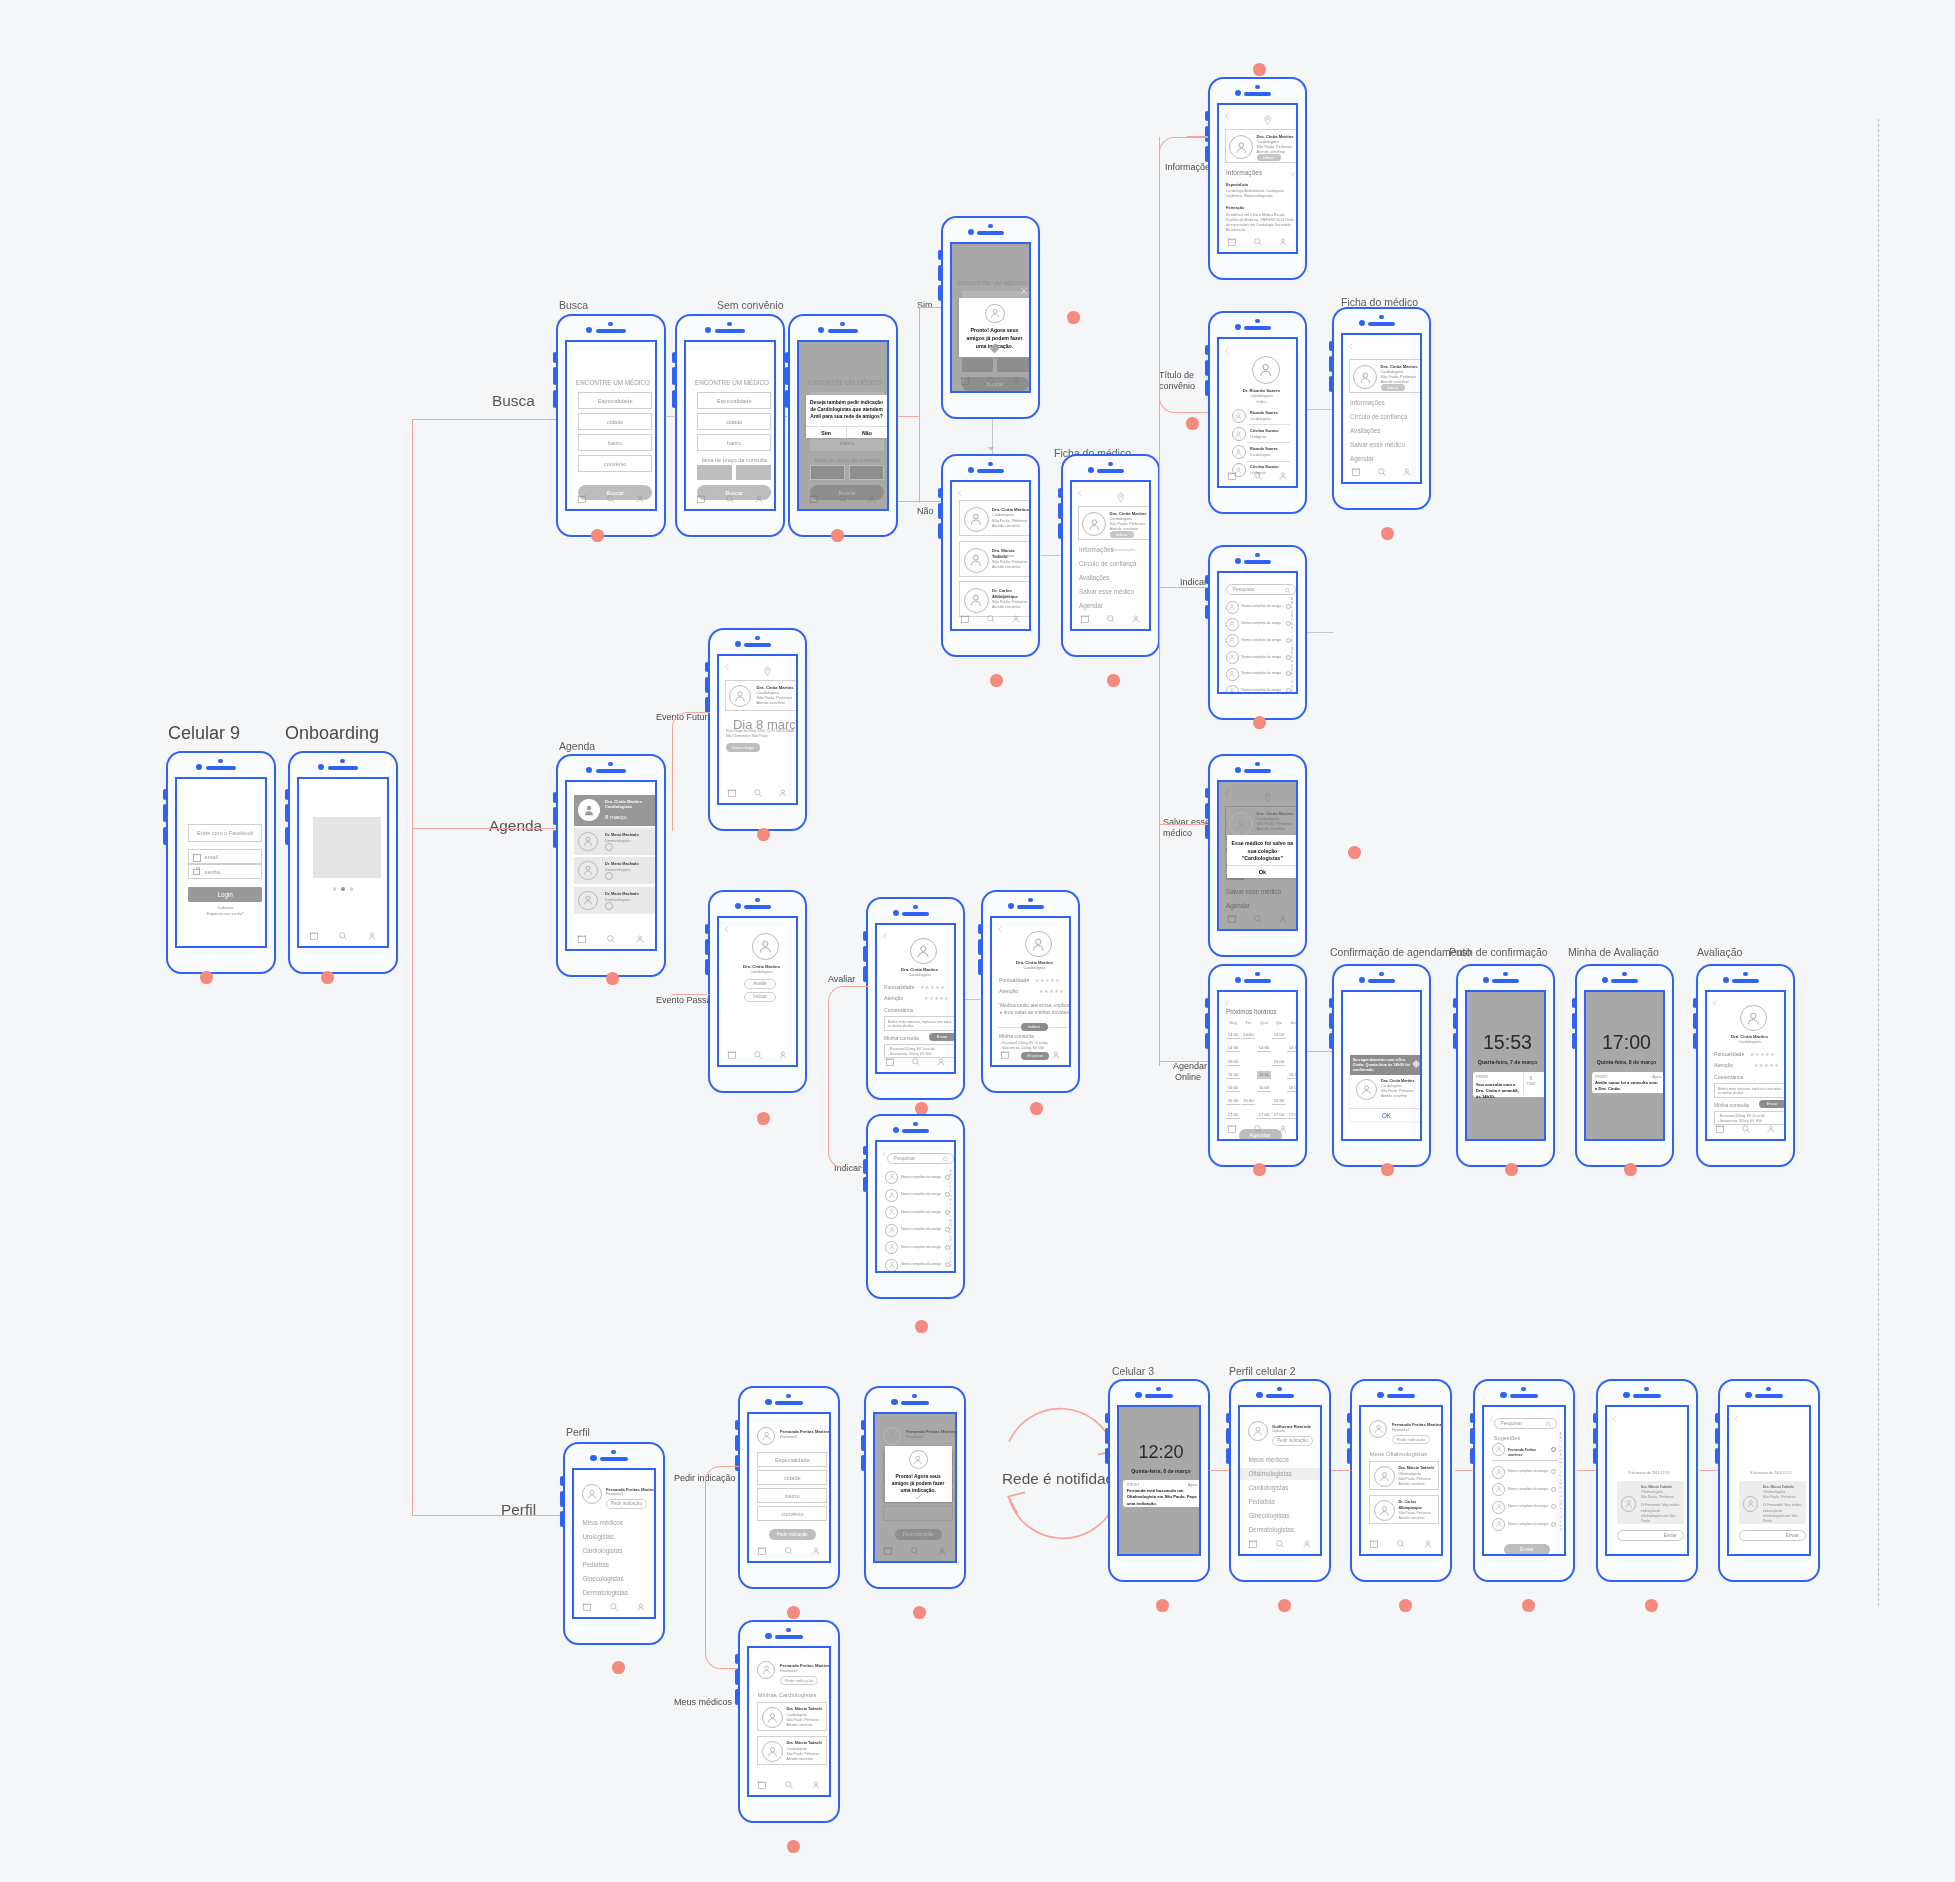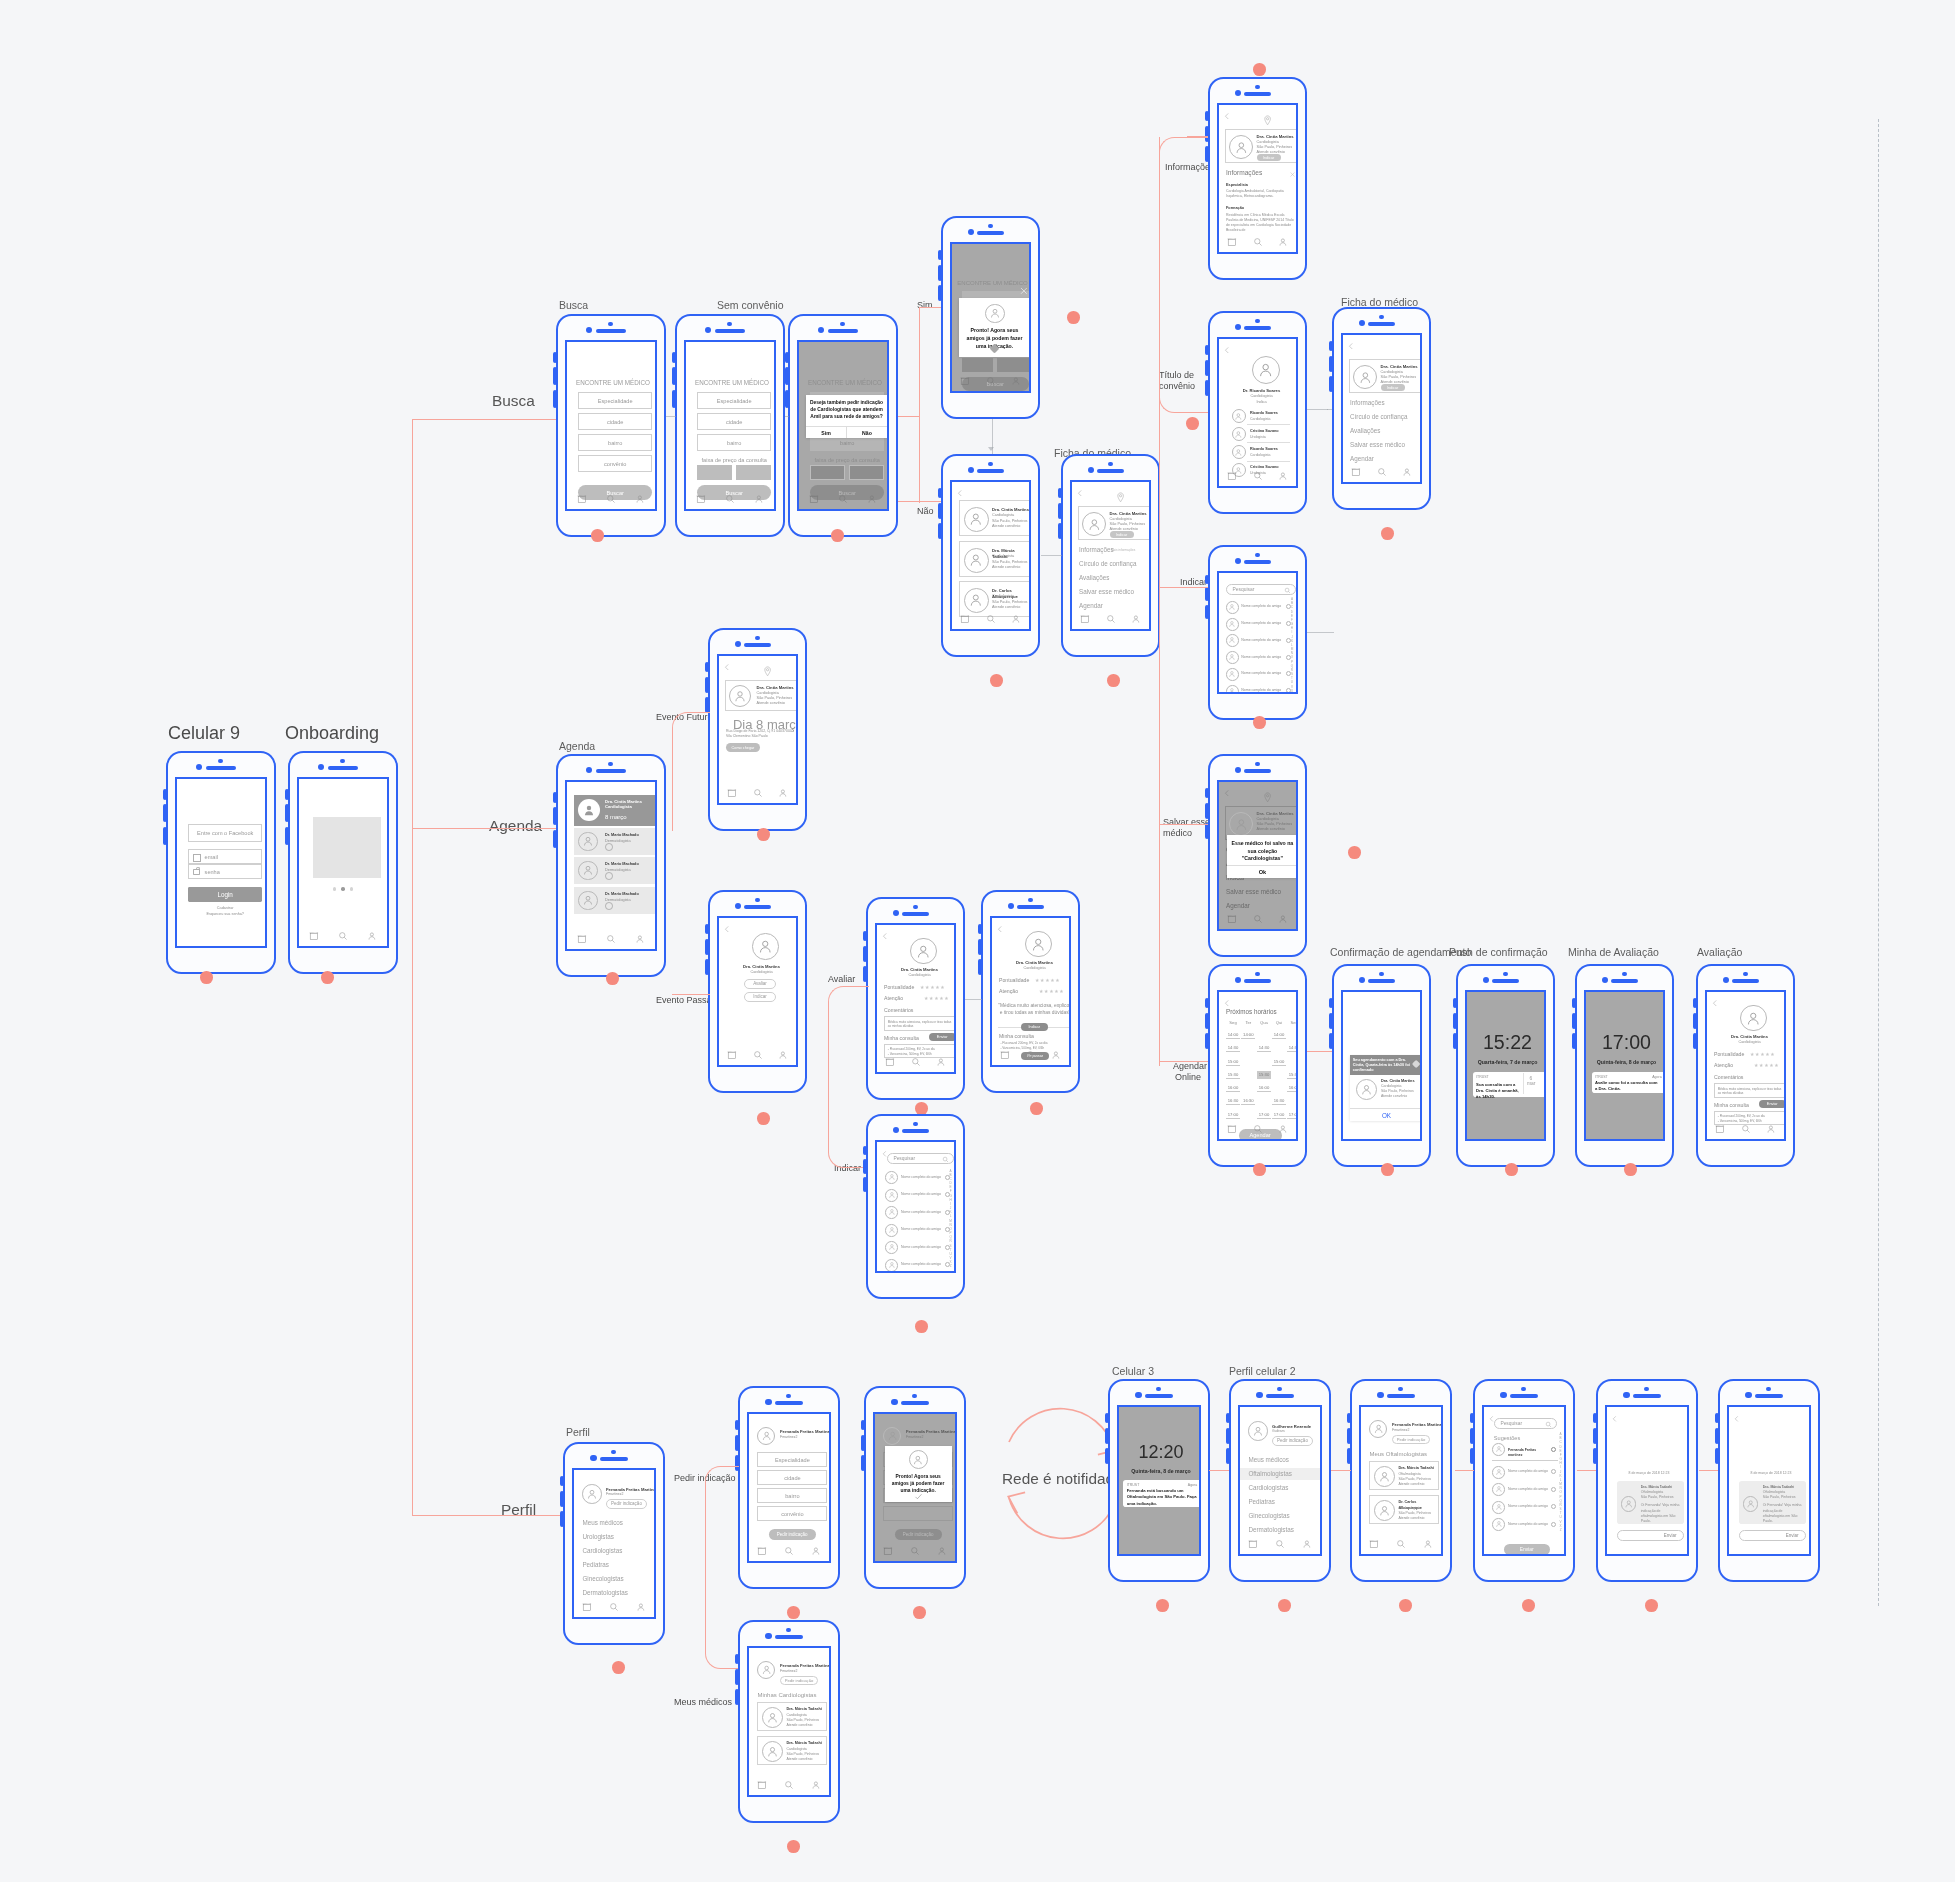--- a/index.html
+++ b/index.html
@@ -837,21 +837,21 @@
     <div class="dot" style="left:1381px;top:1163px;"></div>
     <div class="pline h" style="left:1307px;top:1051px;width:25px;"></div>
     <div class="phone" style="left:1456px;top:964px;width:99px;height:203px;">
       <div class="notch-cam"></div>
       <div class="notch-dot"></div>
       <div class="notch-bar"></div>
       <div class="side1" style="top:32px;height:10px;"></div>
       <div class="side2" style="top:47px;height:16px;"></div>
       <div class="side3" style="top:67px;height:16px;"></div>
       <div class="screen grey">
-        <div style="position:absolute;left:0px;top:41px;width:81px;font-size:19.6px;color:#2b2b2b;text-align:center;line-height:1;">15:22</div>
+        <div style="position:absolute;left:0px;top:41px;width:81px;font-size:19.6px;color:#2b2b2b;text-align:center;line-height:1;">15:53</div>
         <div style="position:absolute;left:0px;top:67px;width:81px;font-size:5.2px;color:#2b2b2b;font-weight:bold;text-align:center;line-height:1.45;">Quarta-feira, 7 de março</div>
         <div class="push" style="position:absolute;left:5.6px;top:80px;width:74px;height:25px;">
           <div style="position:absolute;left:3.5px;top:2.8px;width:42px;font-size:3.5px;color:#8a8a8a;text-align:left;line-height:1.45;">ITRUST</div>
           <div style="position:absolute;left:54px;top:2.8px;width:8.4px;font-size:4.9px;color:#9a9a9a;text-align:center;line-height:1.45;">6</div>
           <div style="position:absolute;left:53px;top:7.7px;width:11.2px;font-size:4.9px;color:#9a9a9a;text-align:center;line-height:1.45;">mar</div>
           <div style="position:absolute;left:50px;top:1.4px;width:0.7px;height:21px;background:#e2e2e2;"></div>
           <div style="position:absolute;left:3.5px;top:9.8px;width:45px;font-size:4.2px;color:#1a1a1a;font-weight:bold;text-align:left;line-height:1.45;">Sua consulta com a Dra. Cintia é amanhã, às 14h30.</div>
         </div>
       </div>
     </div>

